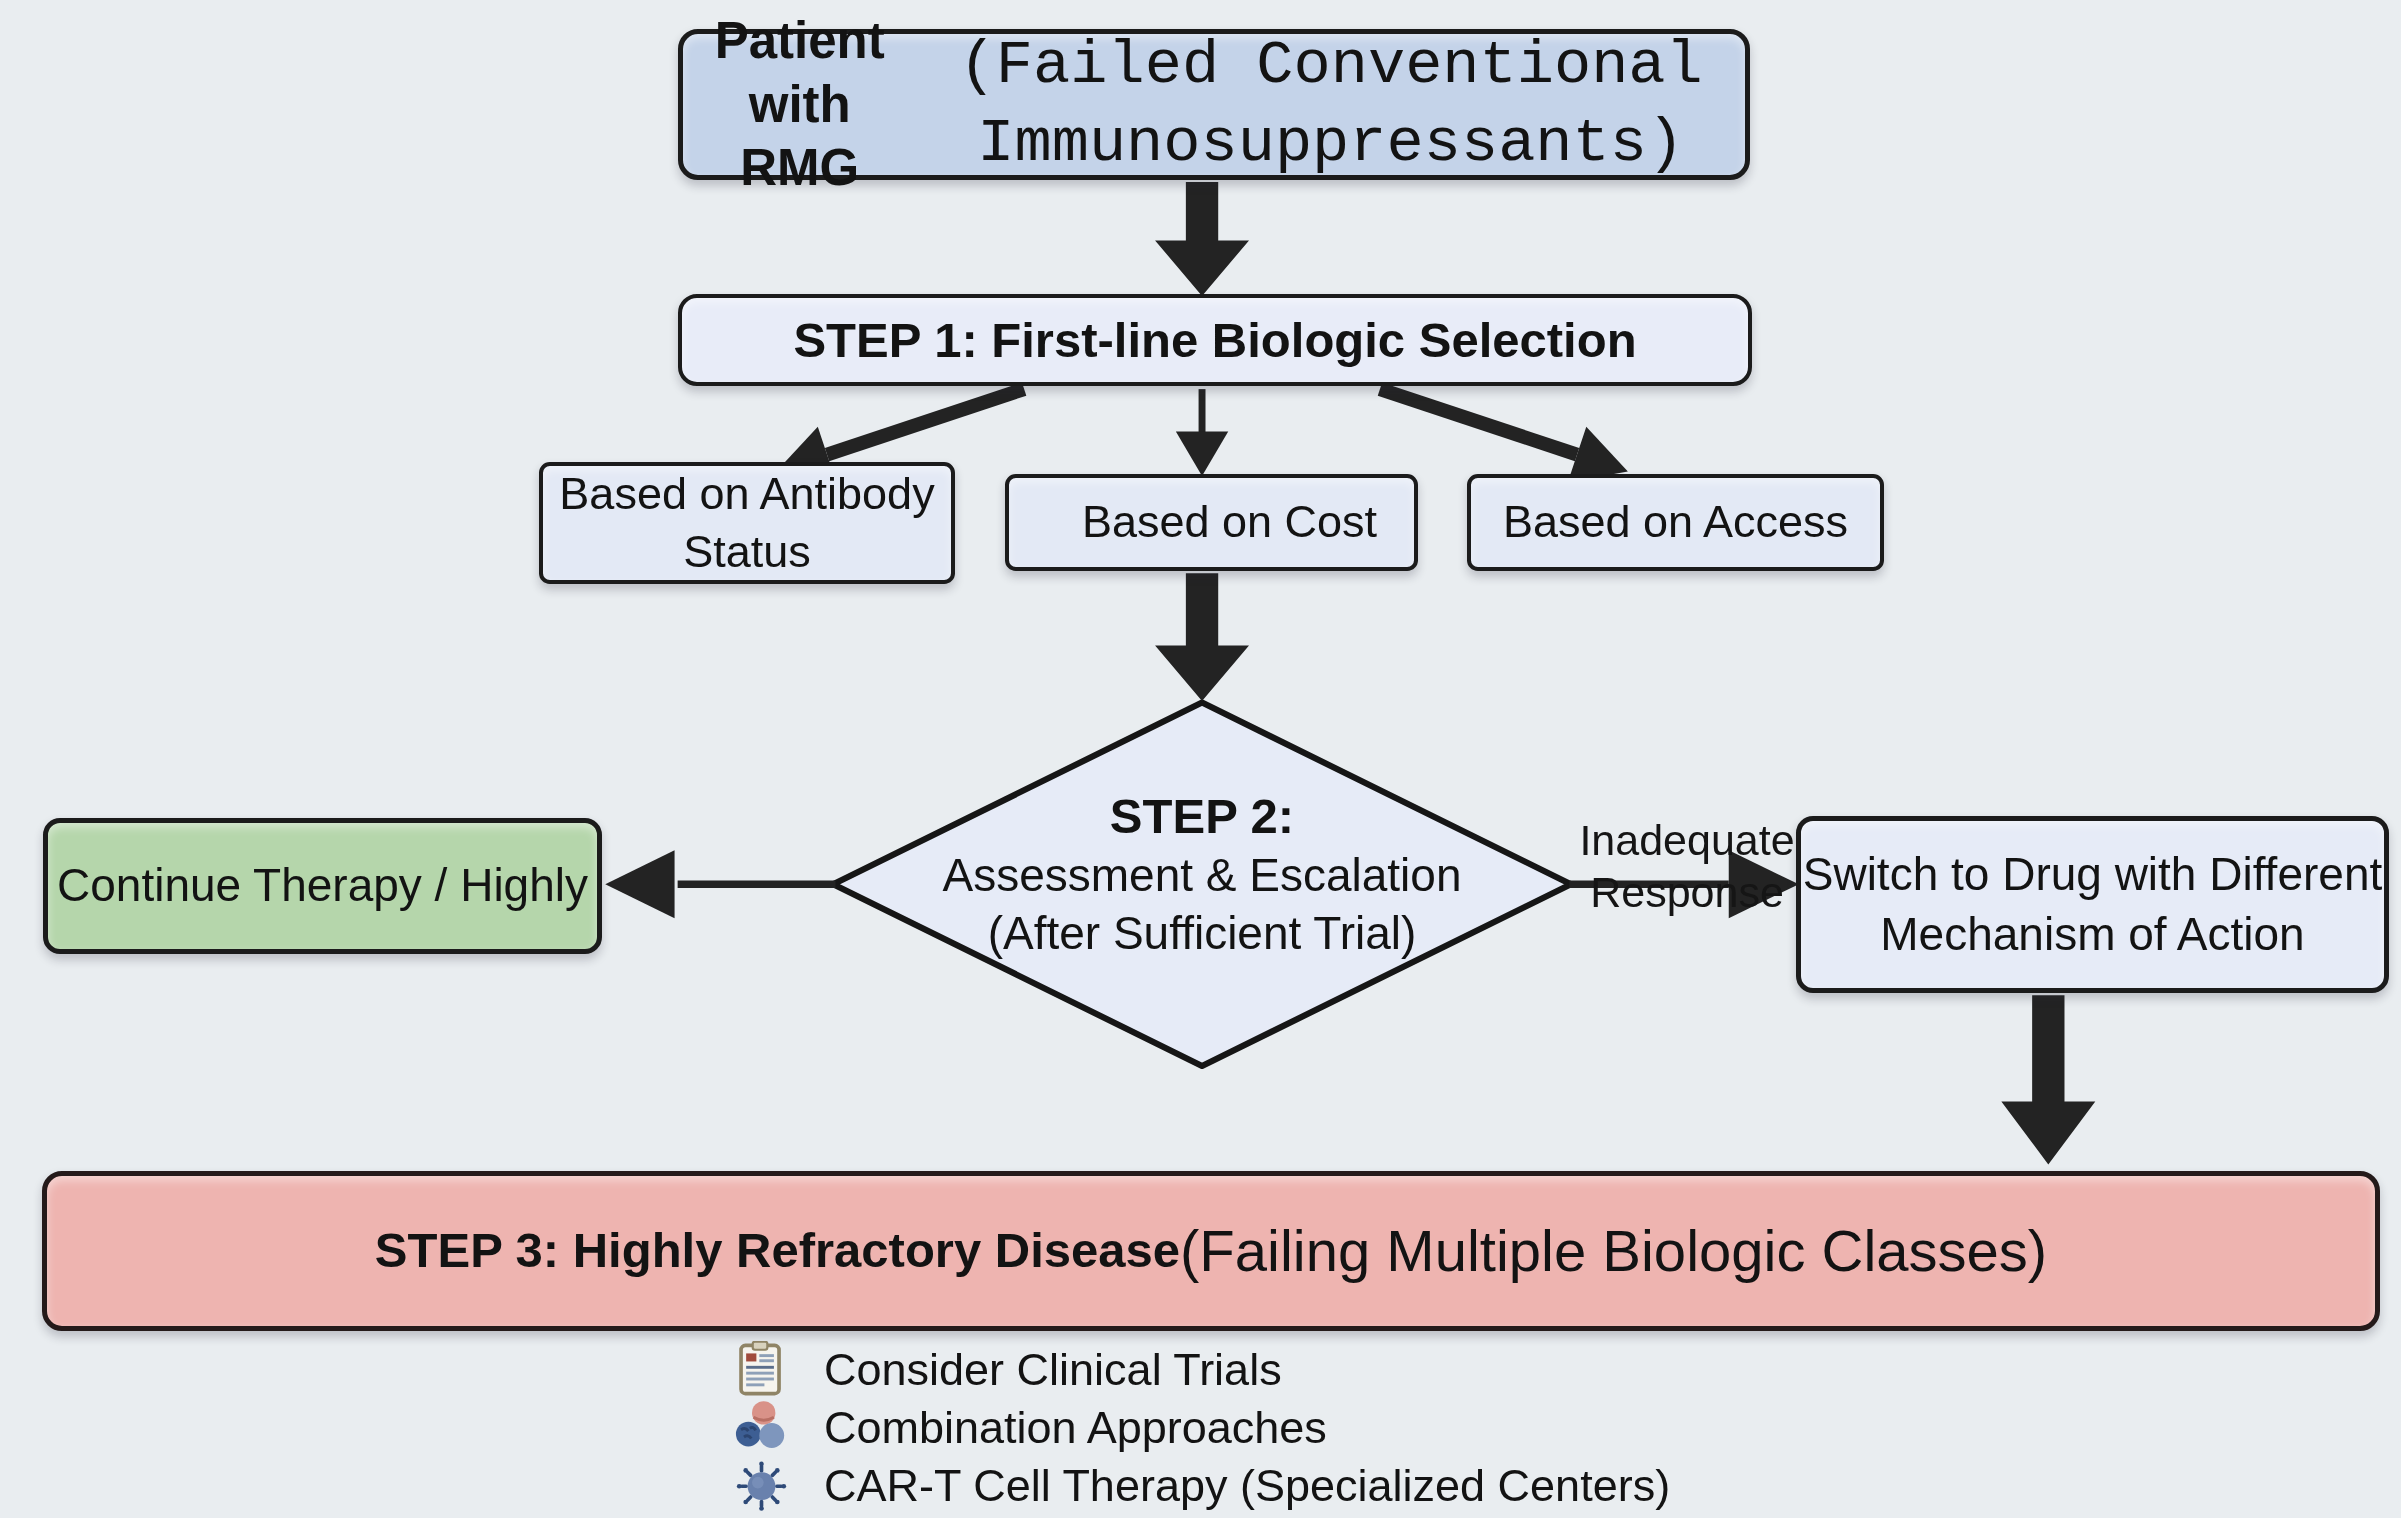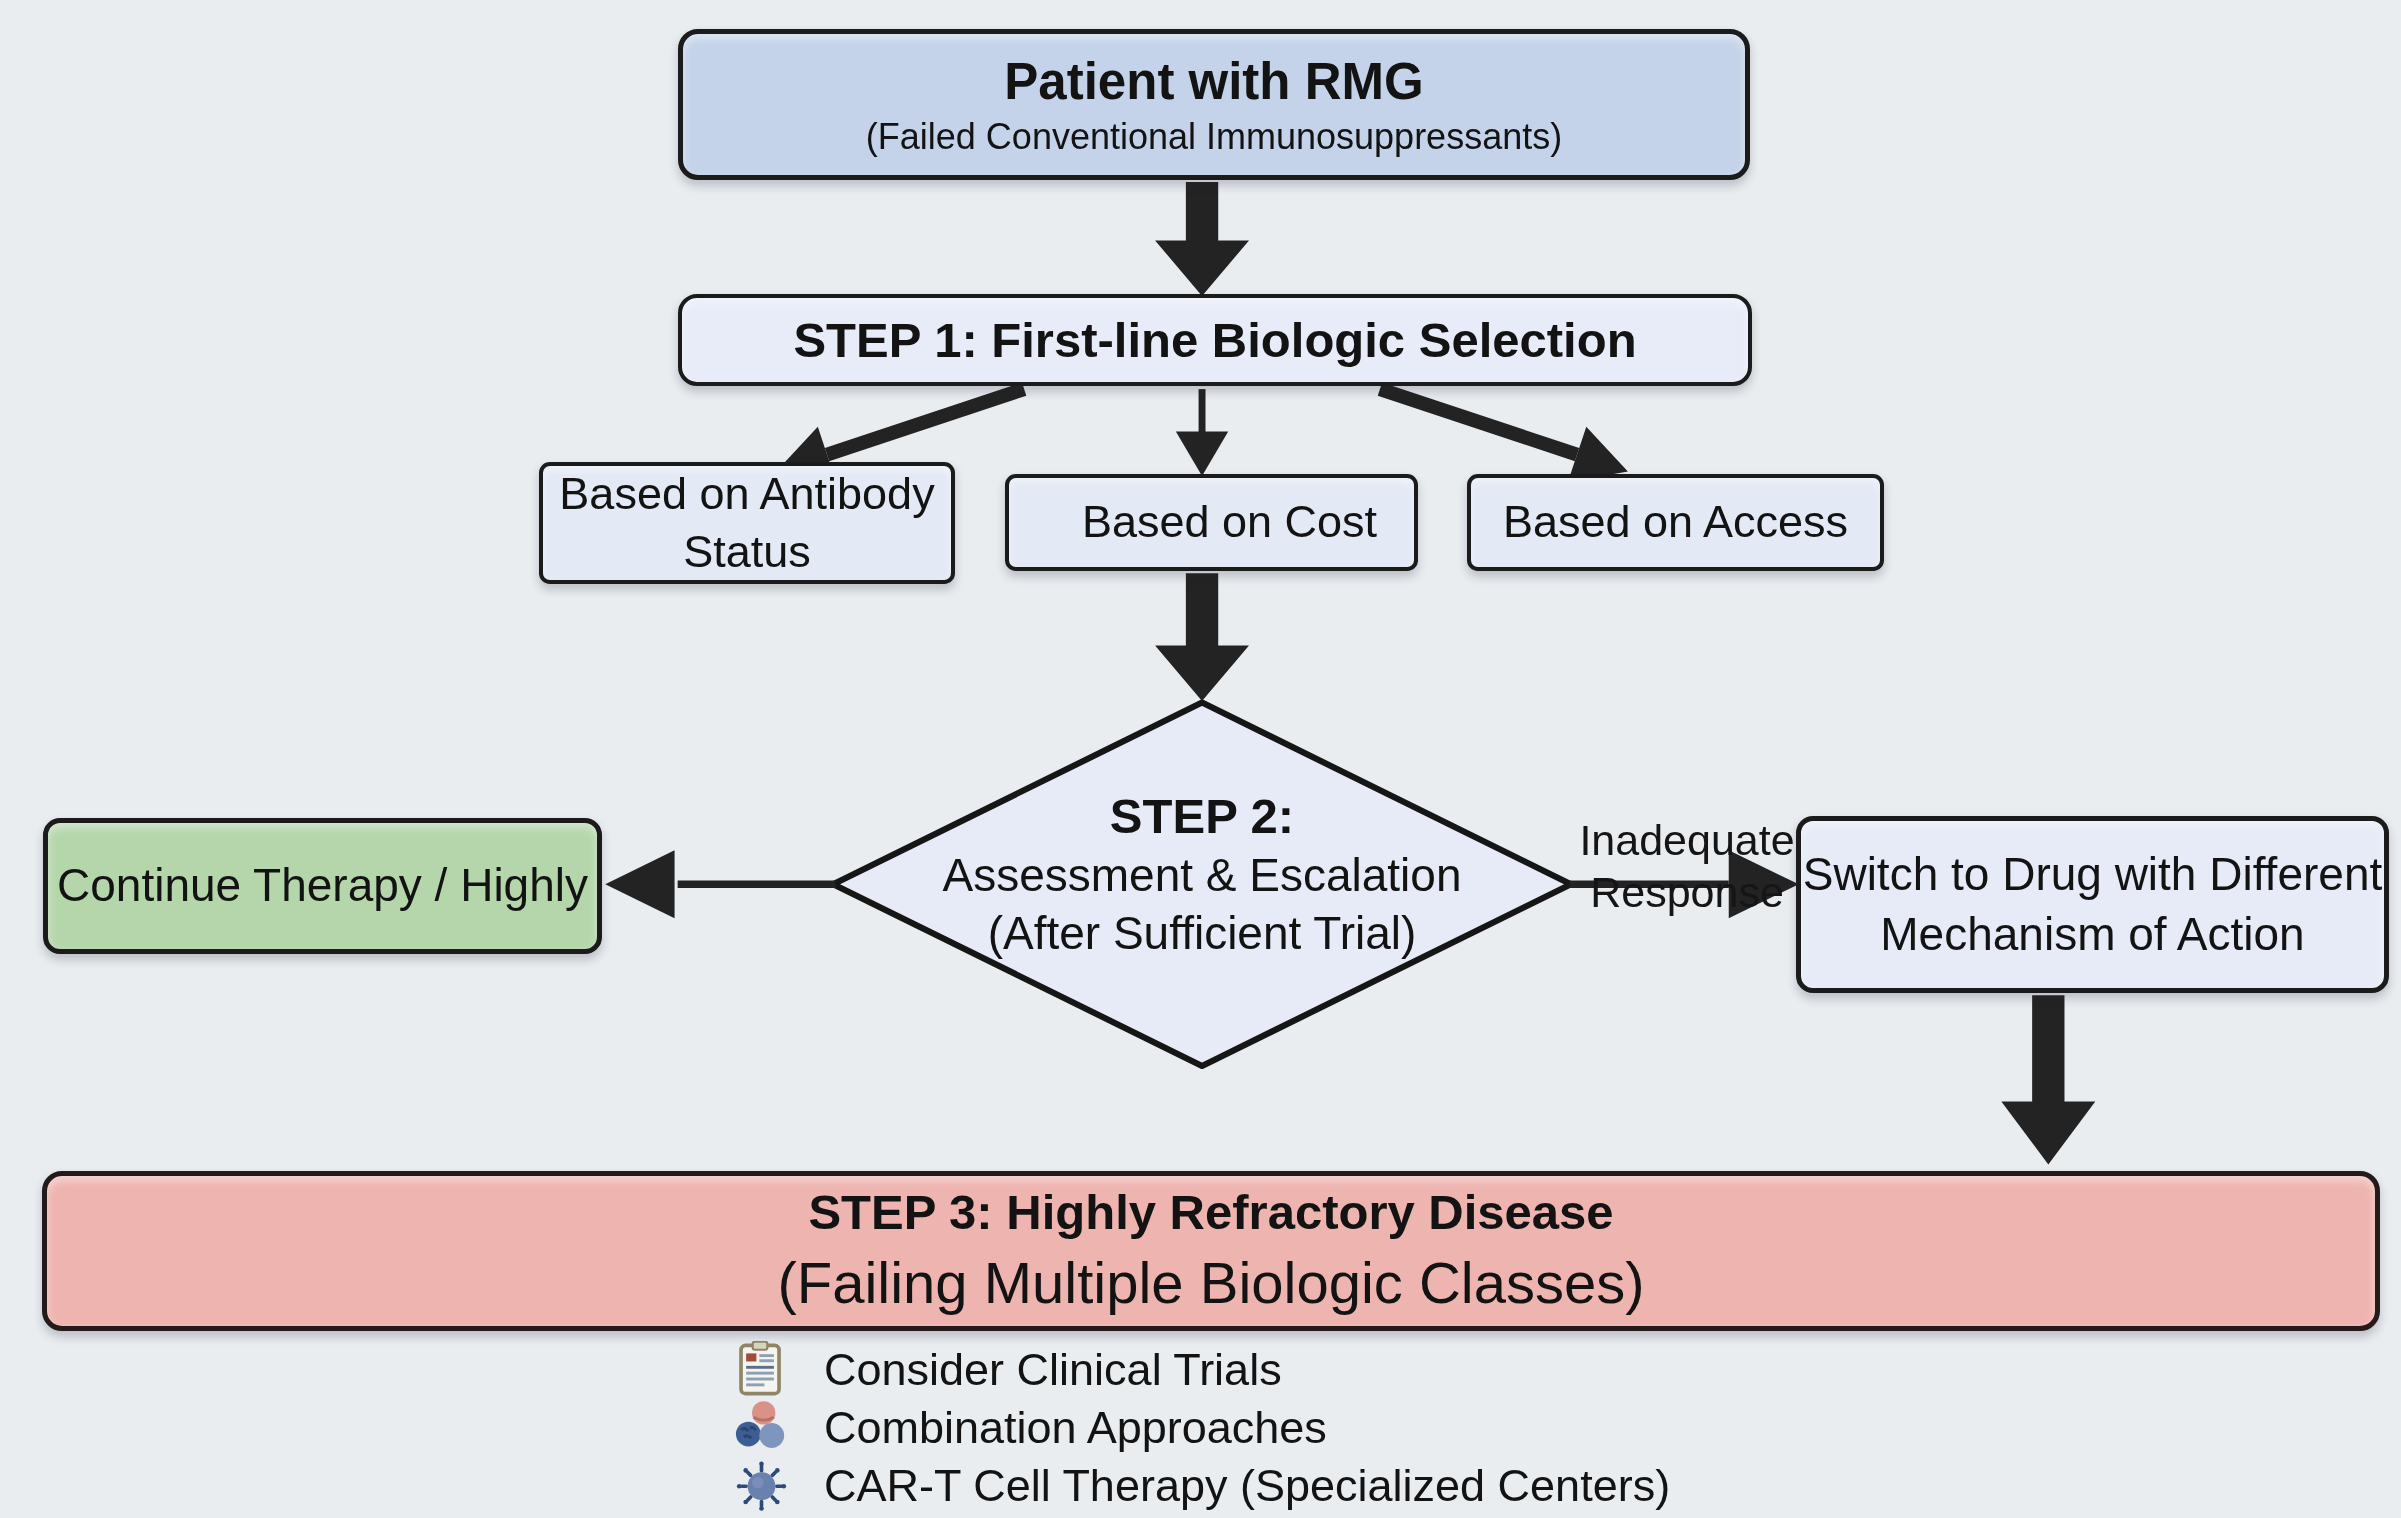--- a/index.html
+++ b/index.html
@@ -1,26 +1,26 @@
 <!DOCTYPE html>
 <html style="font-size:12.3px"><head>
 <meta charset="utf-8">
 <style>
   html,body{margin:0;padding:0;}
   body{font-family:"Liberation Sans","DejaVu Sans",sans-serif;}
   .stage{position:relative;width:2401px;height:1519px;background:#e9edf0;overflow:hidden;color:#131313;}
   .edges{position:absolute;left:0;top:0;width:2401px;height:1519px;}
   .node{position:absolute;box-sizing:border-box;border:5.4px solid #1b1b1b;border-radius:17px;
-        display:flex;flex-direction:column;align-items:center;justify-content:center;text-align:center;
+        display:flex;flex-direction:row;align-items:center;justify-content:center;text-align:center;
         box-shadow:inset 0 4.6px 9.2px rgba(255,255,255,.45), 0 5.4px 9.2px rgba(35,35,55,.22);}
   .node .t-bold{font-weight:bold;}
   
   .n-patient{left:678px;top:29px;width:1072px;height:151px;border-radius:20px;}
   .n-patient .t-bold{font-size:51px;line-height:1.25;}
-  .n-patient .t-sub{font-size:36px;line-height:1.25;}
+  .n-patient .t-sub{font-size:62px;line-height:1.25;font-family:Liberation Mono, monospace;}
   .n-step1{left:678px;top:294px;width:1074px;height:92px;border-radius:19px;border-width:4.6px;}
   .n-step1 .t-bold{font-size:49px;}
   .n-option{border-radius:10.8px;border-width:4.6px;font-size:45px;line-height:1.3;}
   .n-antibody{left:539px;top:462px;width:416px;height:122px;}
   .n-cost{left:1005px;top:474px;width:413px;height:97px;padding-left:36px;}
   .n-access{left:1467px;top:474px;width:417px;height:97px;}
   .n-continue{left:43px;top:818px;width:559px;height:136px;font-size:46px;line-height:1.3;}
   .n-switch{left:1796px;top:816px;width:593px;height:177px;font-size:46px;line-height:1.3;}
   .n-step3{left:42px;top:1171px;width:2338px;height:160px;border-radius:20px;border-color:#241a1a;}
   .n-step3 .t-bold{font-size:49px;line-height:1.3;}

